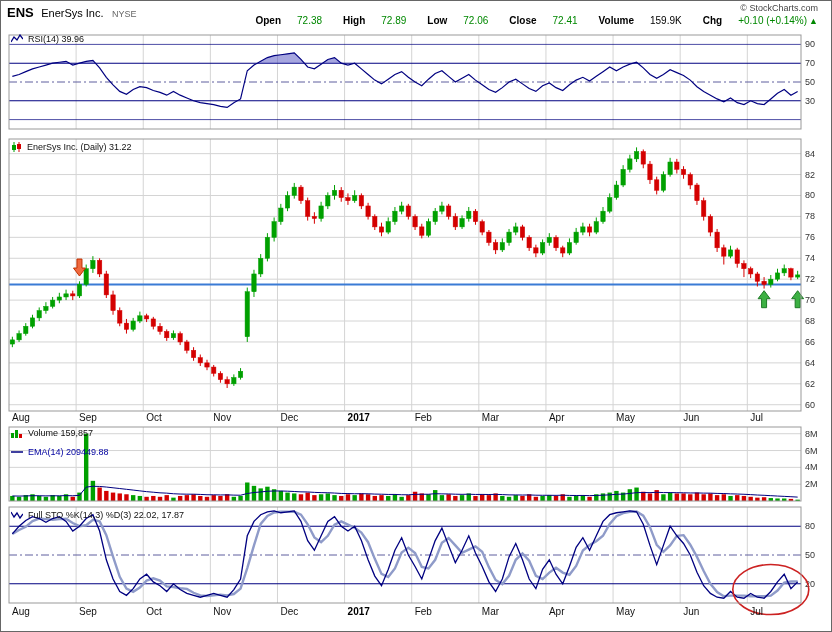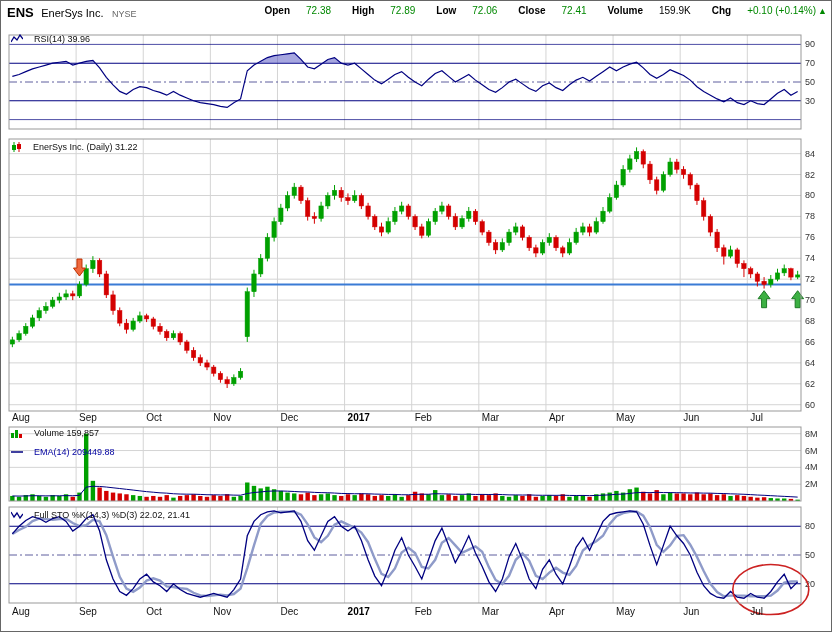--- a/index.html
+++ b/index.html
@@ -2,36 +2,36 @@
 <html><head>
 <meta charset="utf-8">
 <style>
   html,body{margin:0;padding:0;background:#ffffff;}
   .chart-wrap{
     position:relative;width:832px;height:632px;box-sizing:border-box;
     background:#ffffff;border:1px solid #666;overflow:hidden;
     font-family:"Liberation Sans","DejaVu Sans",sans-serif;
   }
   .header{position:absolute;top:0;left:0;width:100%;height:28px;box-sizing:border-box;
-    padding:2px 4px 0 6px;display:flex;justify-content:space-between;align-items:flex-start;}
+    padding:2px 13px 0 6px;display:flex;justify-content:space-between;align-items:flex-start;}
   .sym{font-size:13px;font-weight:bold;color:#000;}
   .comp{font-size:11px;color:#000;margin-left:3px;}
   .exch{font-size:9px;color:#666;margin-left:4px;}
   .date{font-size:10px;color:#222;margin-top:18px;text-align:right;}
   .h-right{text-align:right;}
   .copy{font-size:9px;color:#444;}
   .quote{font-size:10px;margin-top:2px;white-space:nowrap;}
   .quote .ql{font-weight:bold;color:#000;margin-left:21px;}
   .quote .qv{margin-left:16px;}
   .quote .qv.up{color:#008800;}
   .quote .qv.plain{color:#000;}
   .chg-arrow{color:#008800;font-size:9px;margin-left:2px;}
   #chart-canvas{position:absolute;top:28px;left:0;}
   .plabel{position:absolute;left:10px;z-index:2;font-size:9px;color:#111;
-    display:flex;align-items:center;gap:11px;line-height:10px;white-space:nowrap;}
+    display:flex;align-items:center;gap:5px;line-height:10px;white-space:nowrap;}
   .plabel.navy{color:#0000a0;}
   text{font-family:"Liberation Sans","DejaVu Sans",sans-serif;}
   .tick{font-size:9px;fill:#333;}
   .mlabel{font-size:10px;fill:#111;}
   .mlabel.bold{font-weight:bold;fill:#000;}
 </style>
 </head>
 <body>
 
 <div class="chart-wrap">
@@ -39,20 +39,21 @@
   <div class="header">
     <div class="h-left">
       <div class="row1">
         <span class="sym">ENS</span>
         <span class="comp">EnerSys Inc.</span>
         <span class="exch">NYSE</span>
       </div>
       <div class="date">17-Jul-2017</div>
     </div>
     <div class="h-right">
+      <div class="copy">© StockCharts.com</div>
       <div class="quote" id="quote-line"><span class="ql">Open</span><span class="qv up">72.38</span><span class="ql">High</span><span class="qv up">72.89</span><span class="ql">Low</span><span class="qv up">72.06</span><span class="ql">Close</span><span class="qv up">72.41</span><span class="ql">Volume</span><span class="qv plain">159.9K</span><span class="ql">Chg</span><span class="qv up">+0.10 (+0.14%)</span><span class="chg-arrow">▲</span></div>
     </div>
   </div>
 
   <div class="plabel" style="top:33px">
     <svg width="12" height="10">
       <polyline points="0,8 3,3 6,6 9,1 12,5" fill="none" stroke="#000080" stroke-width="1.3"></polyline>
     </svg>
     <span>RSI(14) 39.96</span>
   </div>
@@ -80,21 +81,21 @@
     <svg width="12" height="4">
       <line x1="0" y1="2" x2="12" y2="2" stroke="#000080" stroke-width="1.5"></line>
     </svg>
     <span>EMA(14) 209449.88</span>
   </div>
 
   <div class="plabel" style="top:509px">
     <svg width="12" height="10">
       <polyline points="0,2 3,7 6,3 9,8 12,4" fill="none" stroke="#000080" stroke-width="1.3"></polyline>
     </svg>
-    <span>Full STO %K(14,3) %D(3) 22.02, 21.41</span>
+    <span>Full STO %K(14,3) %D(3) 22.02, 17.87</span>
   </div>
 
   <svg id="chart-canvas" width="832" height="604">
       <g>
         <rect x="8" y="6" width="792" height="94" fill="#ffffff"></rect>
         <line x1="75.11864406779661" y1="6" x2="75.11864406779661" y2="100" stroke="#d4d4d4" stroke-width="1"></line>
         <line x1="142.23728813559322" y1="6" x2="142.23728813559322" y2="100" stroke="#d4d4d4" stroke-width="1"></line>
         <line x1="209.35593220338984" y1="6" x2="209.35593220338984" y2="100" stroke="#d4d4d4" stroke-width="1"></line>
         <line x1="276.47457627118644" y1="6" x2="276.47457627118644" y2="100" stroke="#d4d4d4" stroke-width="1"></line>
         <line x1="343.59322033898303" y1="6" x2="343.59322033898303" y2="100" stroke="#d4d4d4" stroke-width="1"></line>

